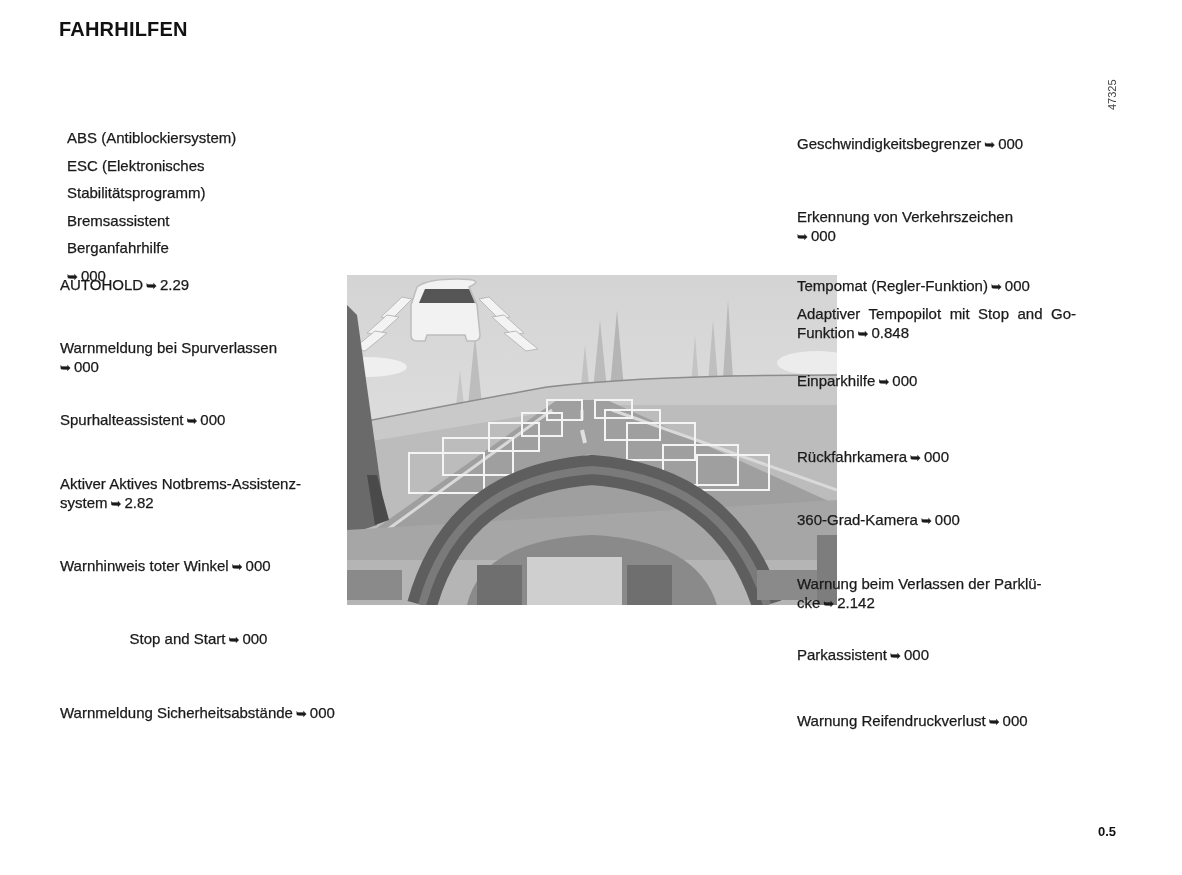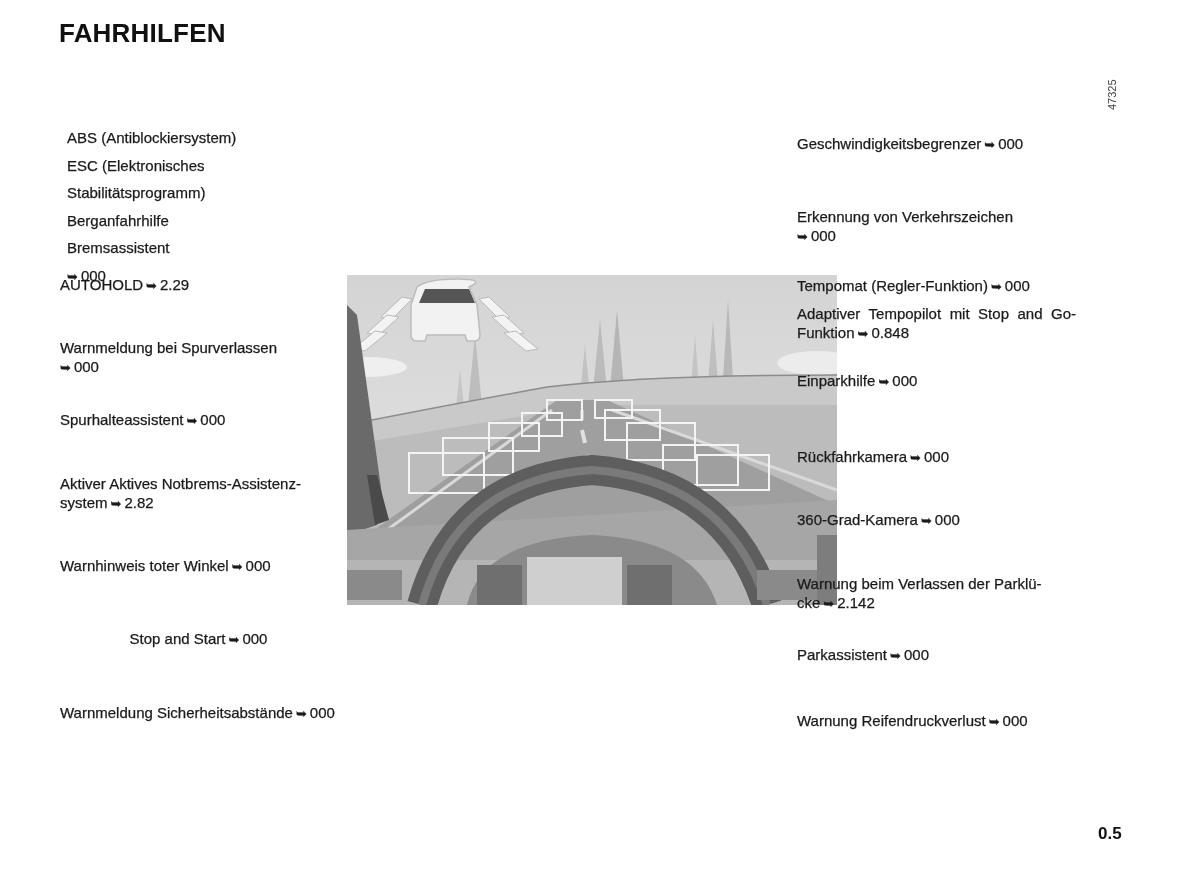--- a/index.html
+++ b/index.html
@@ -2,56 +2,56 @@
 <html><head>
   <meta charset="utf-8">
   <style>
     html, body { margin: 0; padding: 0; background: #ffffff; }
     body {
       width: 1182px; height: 875px; position: relative; overflow: hidden;
       font-family: "Liberation Sans", sans-serif; color: #1a1a1a;
     }
     .title {
       position: absolute; left: 59px; top: 18px;
-      font-size: 26px; font-weight: bold; letter-spacing: 0.2px; color: #111;
+      font-size: 20px; font-weight: bold; letter-spacing: 0.2px; color: #111;
     }
     .item {
       position: absolute; font-size: 15px; line-height: 19px;
       font-weight: normal; color: #1a1a1a; -webkit-text-stroke: 0.25px #1a1a1a;
     }
     .left { left: 60px; width: 277px; }
     .right { left: 797px; width: 279px; }
     .justify { text-align: justify; text-align-last: left; }
     .ref-arrow { font-size: 13px; margin: 0 3px; }
     .code {
       position: absolute; left: 1106px; top: 72px; width: 40px; height: 14px;
       font-size: 11px; color: #444; transform: rotate(-90deg); transform-origin: left top;
       top: 110px;
     }
     .page-num {
-      position: absolute; left: 1098px; top: 824px; font-size: 17px; font-weight: bold; color: #111;
+      position: absolute; left: 1098px; top: 824px; font-size: 13px; font-weight: bold; color: #111;
     }
     .illustration {
       position: absolute; left: 347px; top: 275px; width: 490px; height: 330px;
       overflow: hidden; background: #d9d9d9;
     }
     .illustration svg { display: block; }
   </style>
 </head>
 <body>
 
 <div class="title">FAHRHILFEN</div>
 
 <div class="code">47325</div>
 
 <div class="item left" style="top:124px; line-height:27.5px;margin-left:7px;">
   <div>ABS (Antiblockiersystem)</div>
   <div>ESC (Elektronisches Stabilitätsprogramm)</div>
+  <div>Bremsassistent</div>
   <div>Berganfahrhilfe</div>
-  <div>Bremsassistent</div>
   <div>
     <span class="ref-arrow" style="margin-left:0">➥</span><span>000</span>
   </div>
 </div>
 
 <div class="item left" style="top:275px;">
   <span>AUTOHOLD</span><span class="ref-arrow">➥</span><span>2.29</span>
 </div>
 
 <div class="item left" style="top:338px;">

